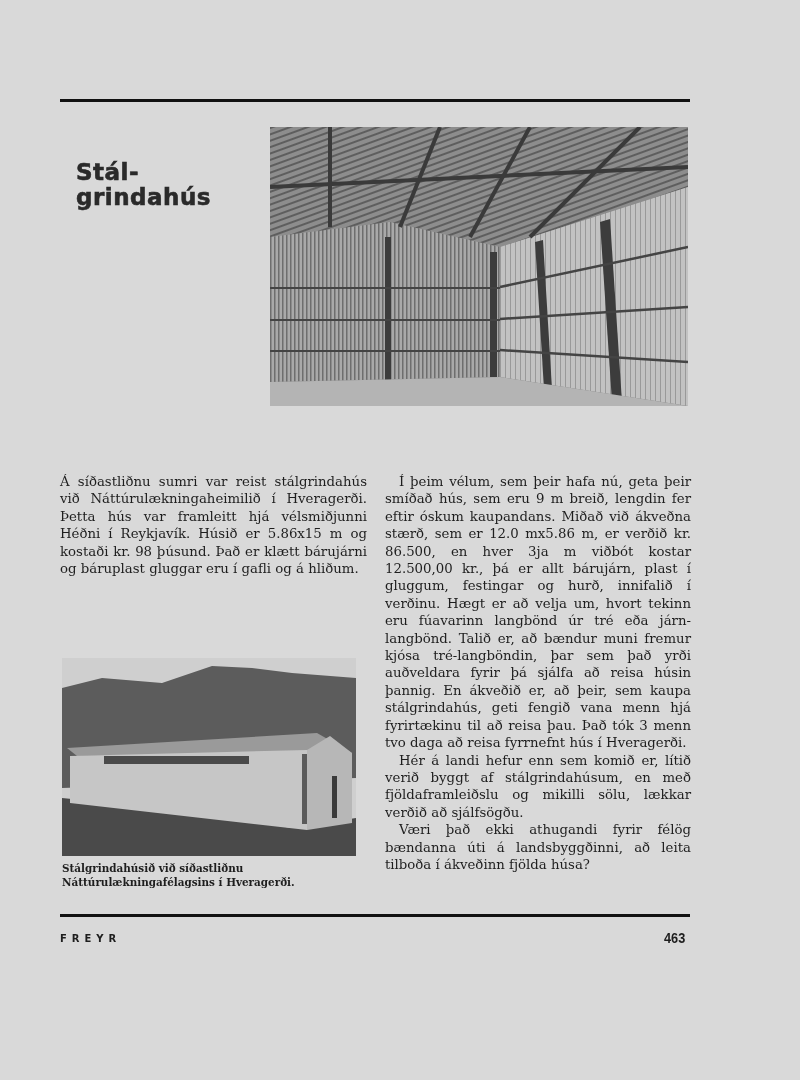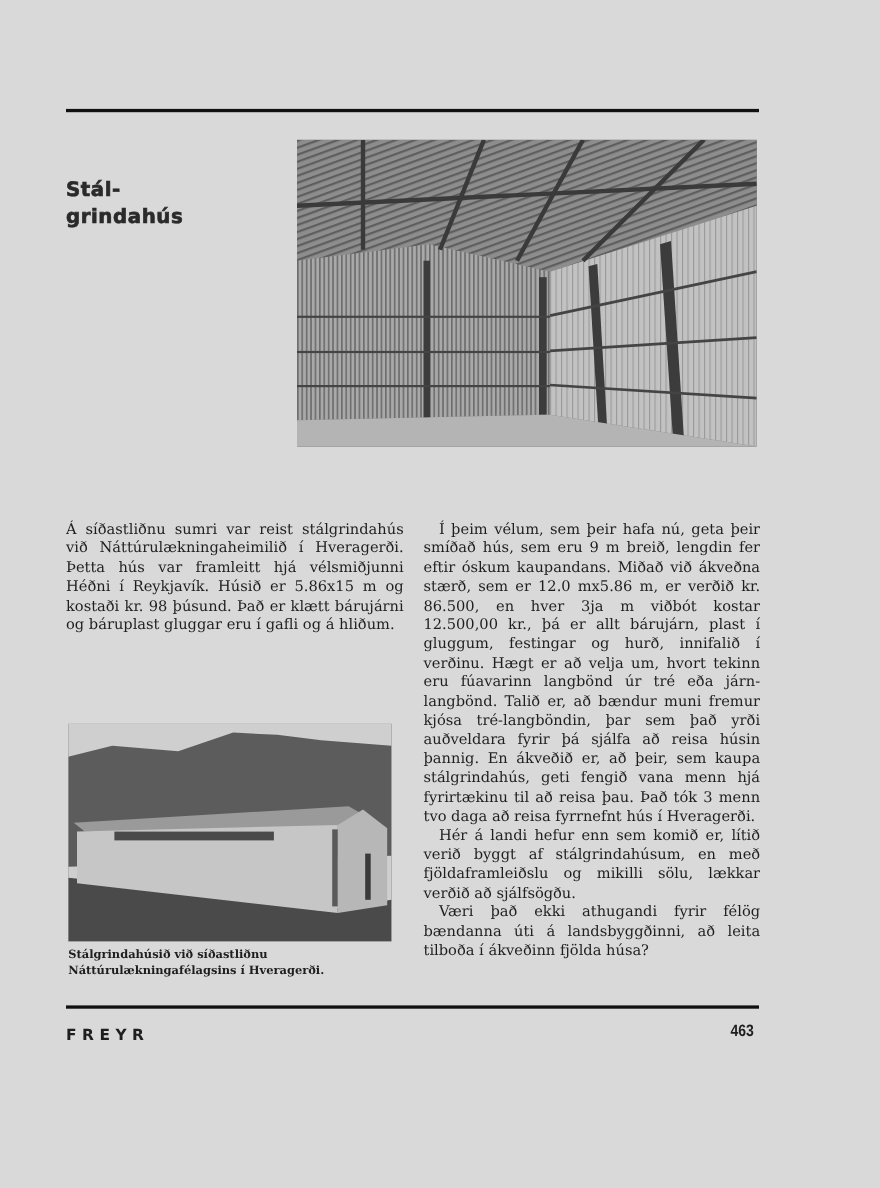--- a/index.html
+++ b/index.html
@@ -6,23 +6,23 @@
   body {
     width: 800px; height: 1080px; position: relative; overflow: hidden;
     background: #d9d9d9;
     font-family: "DejaVu Serif", serif;
     color: #1e1e1e;
   }
   .rule { position: absolute; left: 60px; width: 630px; background: #111; height: 3px; }
   #rule-top { top: 99px; }
   #rule-bottom { top: 914px; }
   .title {
-    position: absolute; left: 60px; top: 160px;
+    position: absolute; left: 76px; top: 160px;
     font-family: "DejaVu Sans", sans-serif; font-weight: bold;
-    font-size: 18px; line-height: 25px; color: #2a2a2a; letter-spacing: 0.5px;
+    font-size: 23px; line-height: 25px; color: #2a2a2a; letter-spacing: 0.5px;
     -webkit-text-stroke: 0.6px #2a2a2a;
   }
   .title div { white-space: nowrap; }
   .photo {
     position: absolute; overflow: hidden; background: #8a8a8a;
   }
   #photo-interior { left: 270px; top: 127px; width: 418px; height: 279px; }
   #photo-exterior { left: 62px; top: 658px; width: 294px; height: 198px; }
   .col {
     position: absolute; font-size: 13.3px; line-height: 17.4px; text-align: justify; margin-top: 36px;
@@ -31,21 +31,21 @@
   #col-right { left: 385px; top: 437px; width: 306px; }
   .col p { margin: 0; text-indent: 14px; }
   .col p.first { text-indent: 0; }
   .col p.indent-first { text-indent: 14px; }
   .caption {
     position: absolute; left: 62px; top: 861px; width: 300px;
     font-family: "DejaVu Serif", serif; font-weight: bold; font-size: 10.4px; line-height: 14px;
   }
   .footer-left {
     position: absolute; left: 60px; top: 933px;
-    font-family: "DejaVu Sans", sans-serif; font-weight: bold; font-size: 14px; letter-spacing: 5px;
+    font-family: "DejaVu Sans", sans-serif; font-weight: bold; font-size: 10px; letter-spacing: 5px;
   }
   .footer-right {
     position: absolute; left: 664px; top: 929px;
     font-family: "Liberation Sans", sans-serif; font-size: 15px; font-weight: bold; transform: scaleX(0.85); transform-origin: left;
   }
 </style>
 </head>
 <body>
 
 <div class="rule" id="rule-top"></div>

